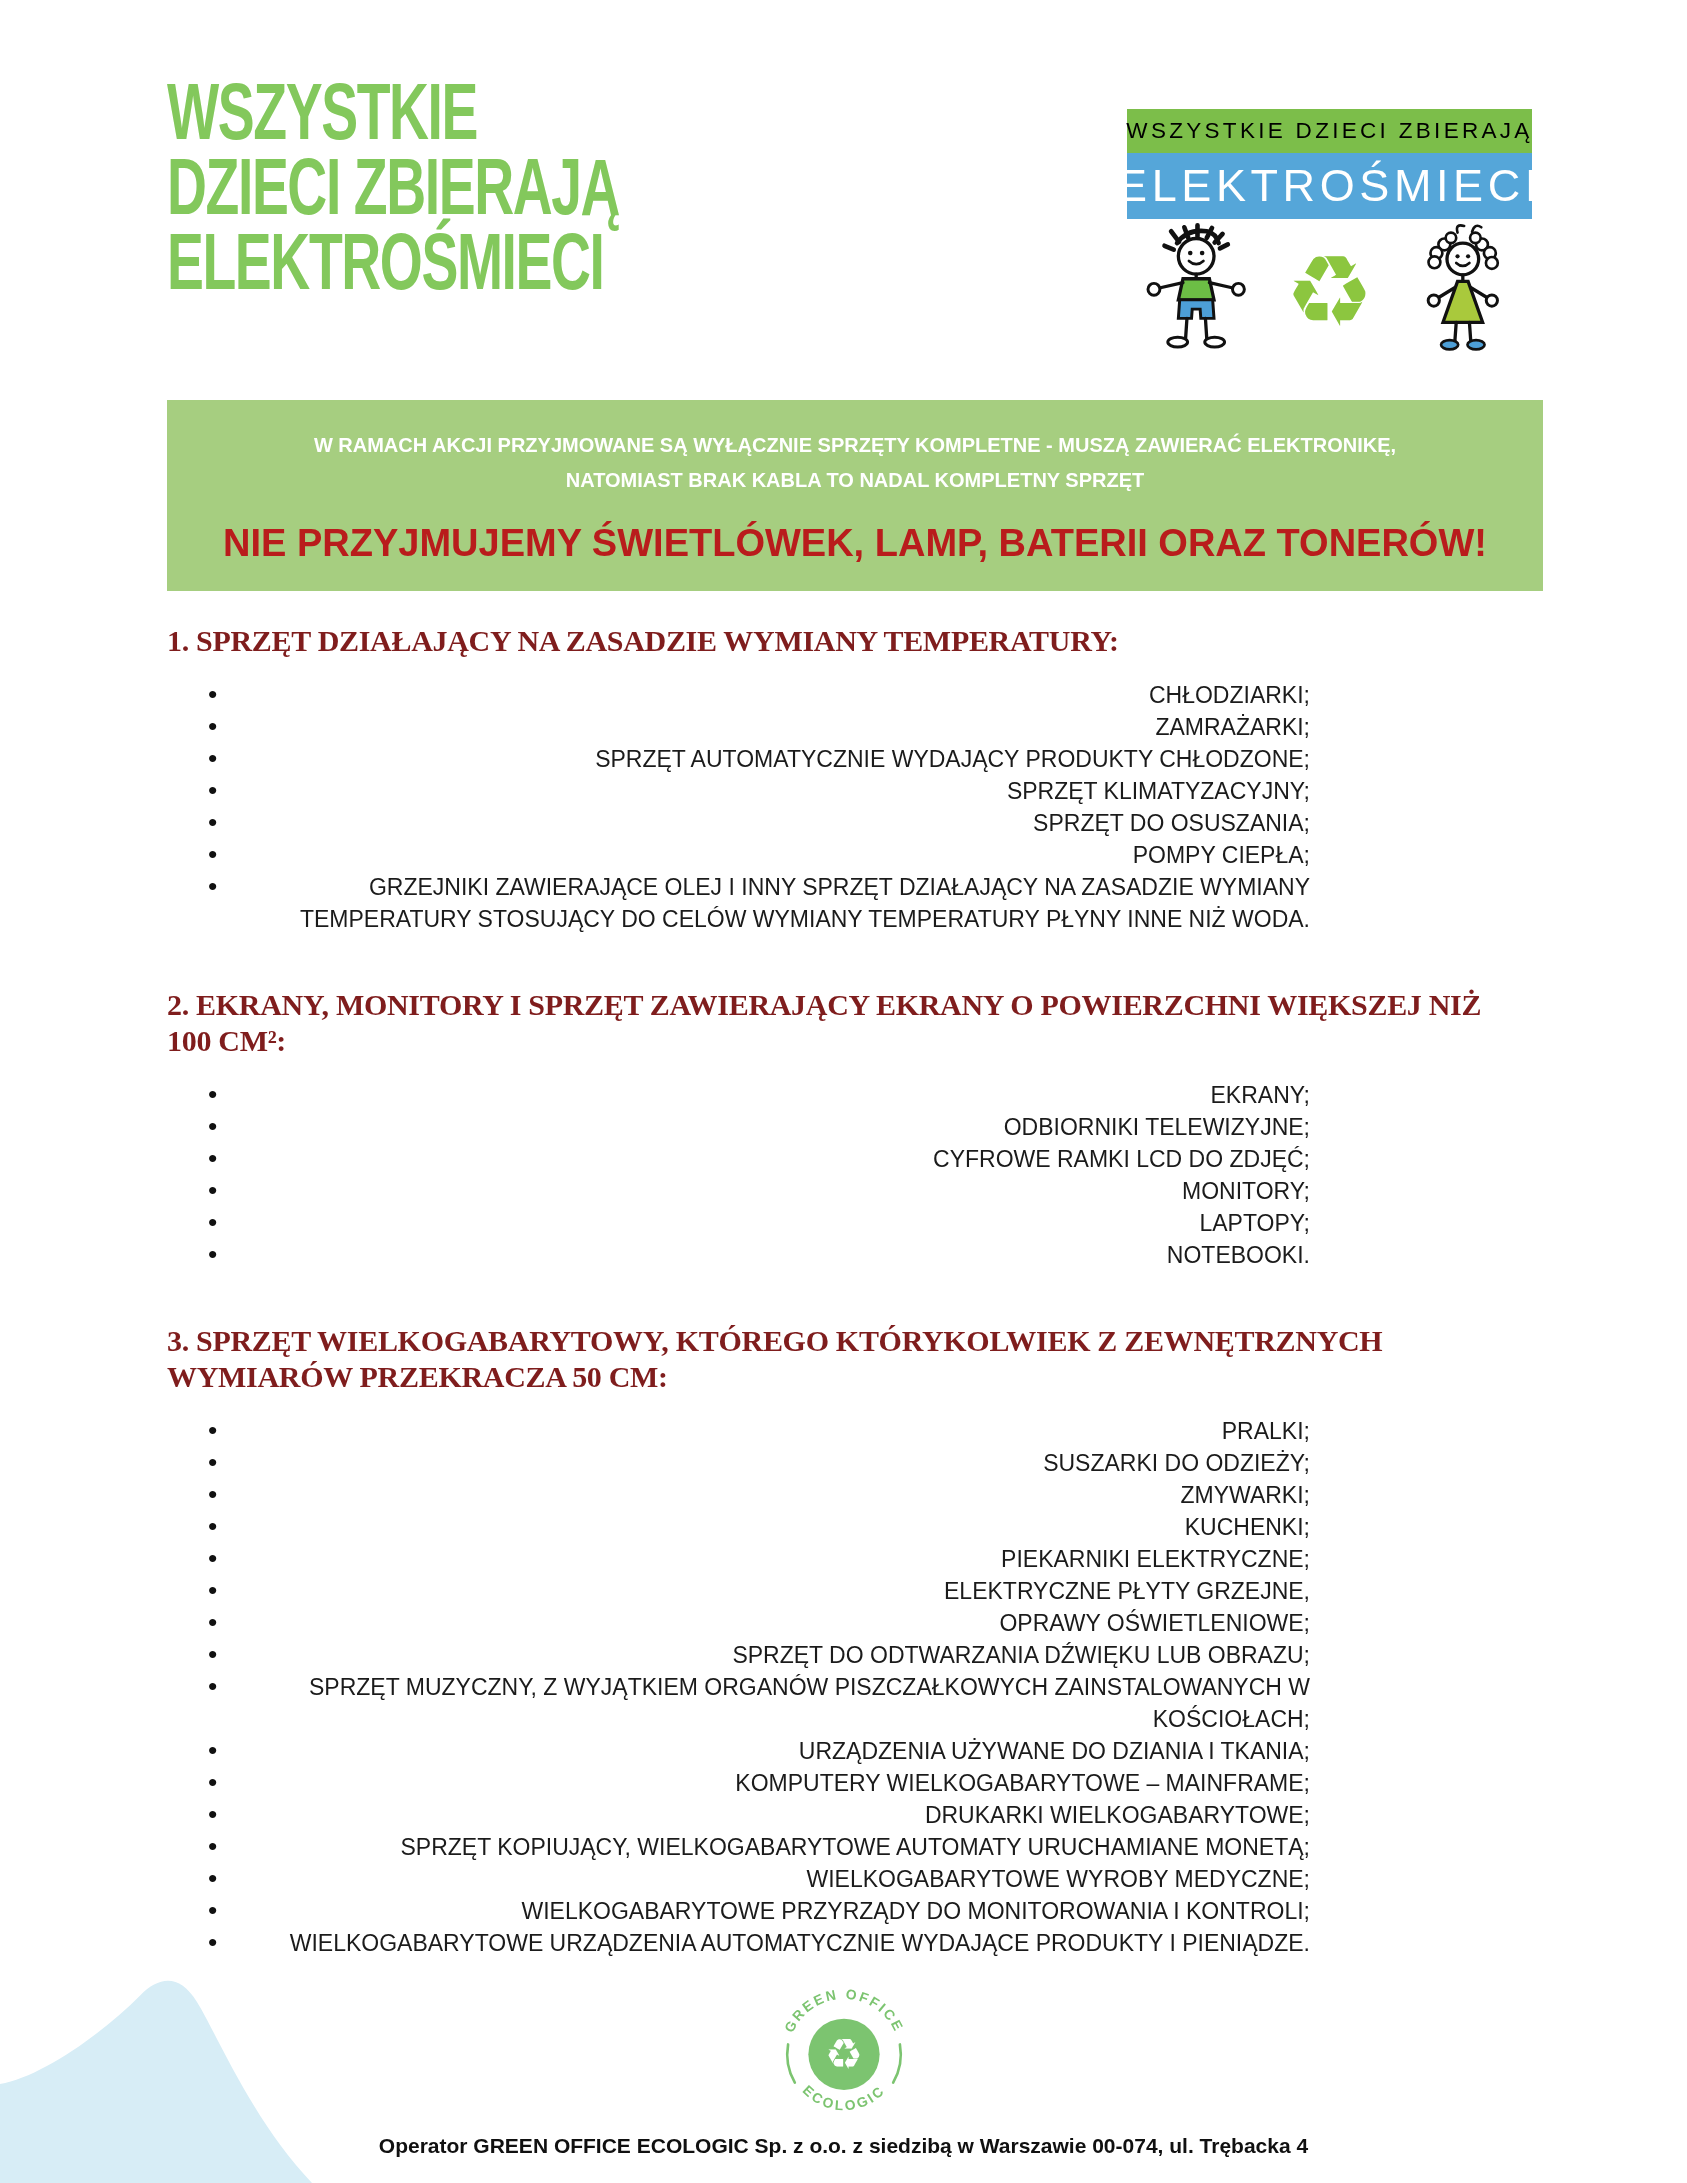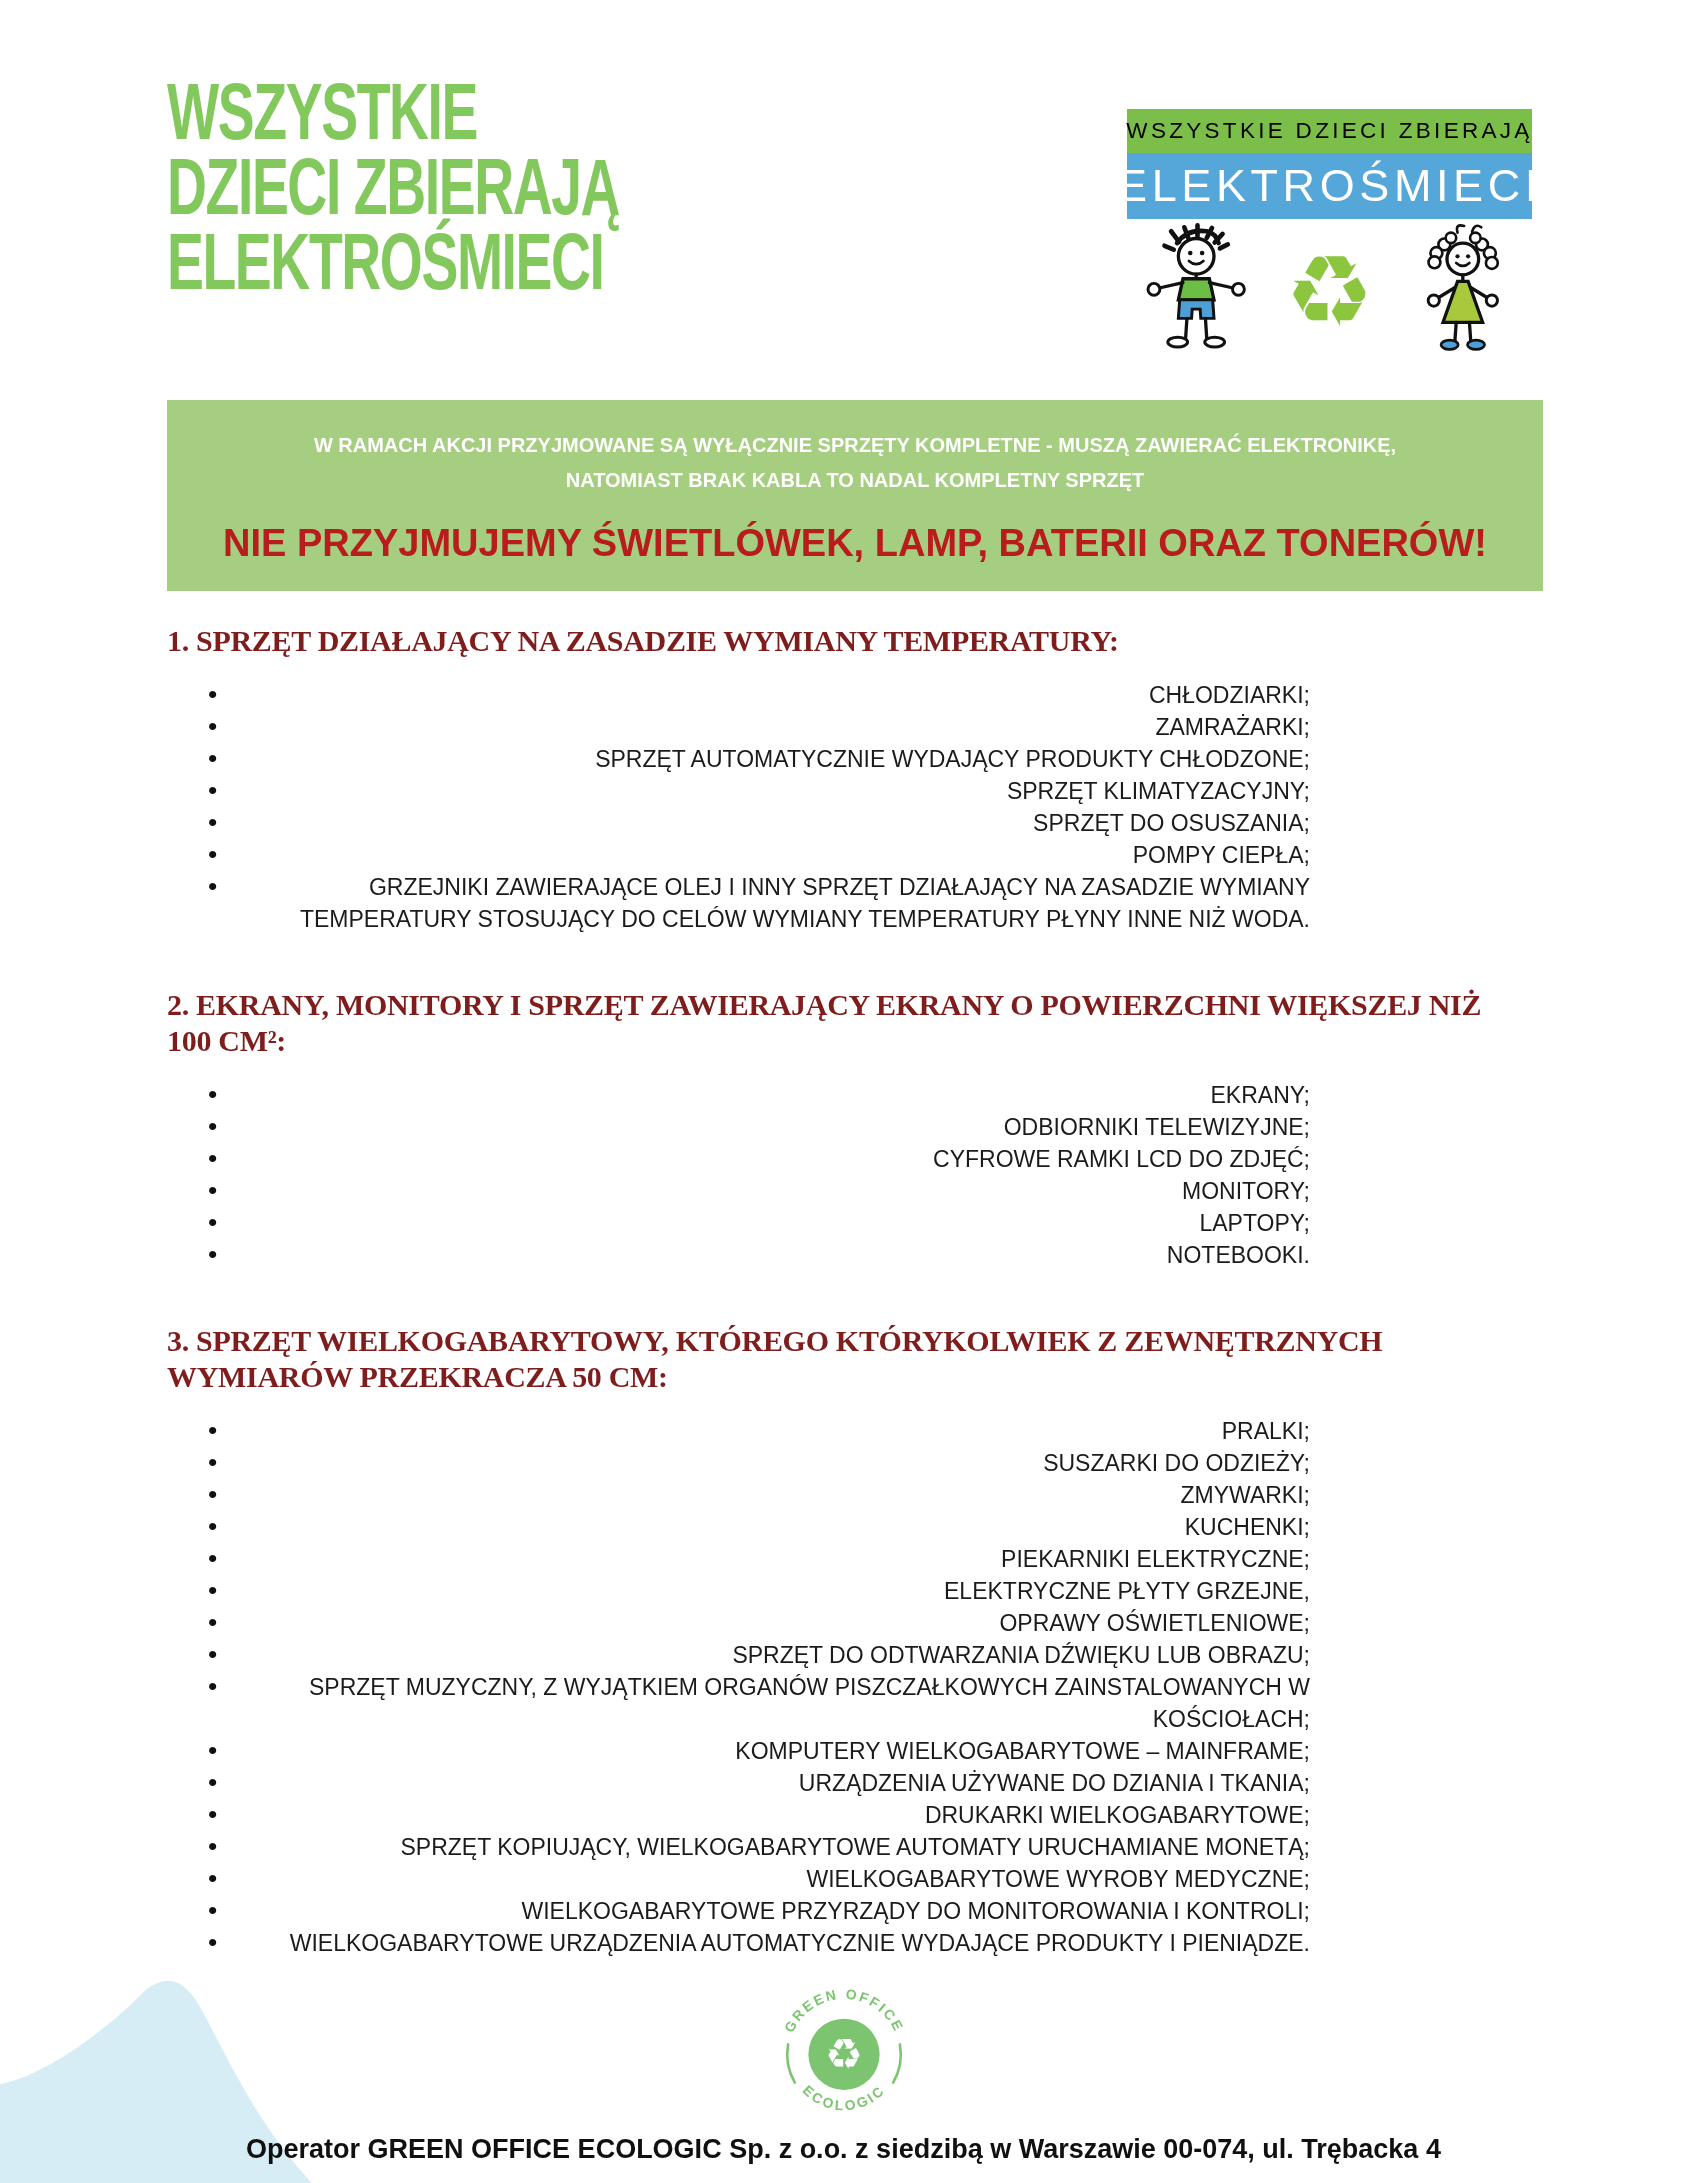--- a/index.html
+++ b/index.html
@@ -127,21 +127,21 @@
     color: #111111;
   }
 
   
   .stamp { display: block; margin: 24px auto 0 auto; }
 
   .operator-line {
     margin-top: 18.5px;
     text-align: center;
     font-weight: 700;
-    font-size: 27px;
+    font-size: 21px;
     color: #101010;
     position: relative;
     z-index: 2;
   }
 
   .wave {
     position: absolute;
     left: 0;
     bottom: 0;
     width: 312px;
@@ -254,22 +254,22 @@
     <ul class="bullet-list">
       <li>PRALKI;</li>
       <li>SUSZARKI DO ODZIEŻY;</li>
       <li>ZMYWARKI;</li>
       <li>KUCHENKI;</li>
       <li>PIEKARNIKI ELEKTRYCZNE;</li>
       <li>ELEKTRYCZNE PŁYTY GRZEJNE,</li>
       <li>OPRAWY OŚWIETLENIOWE;</li>
       <li>SPRZĘT DO ODTWARZANIA DŹWIĘKU LUB OBRAZU;</li>
       <li>SPRZĘT MUZYCZNY, Z WYJĄTKIEM ORGANÓW PISZCZAŁKOWYCH ZAINSTALOWANYCH W KOŚCIOŁACH;</li>
+      <li>URZĄDZENIA UŻYWANE DO DZIANIA I TKANIA;</li>
       <li>KOMPUTERY WIELKOGABARYTOWE – MAINFRAME;</li>
-      <li>URZĄDZENIA UŻYWANE DO DZIANIA I TKANIA;</li>
       <li>DRUKARKI WIELKOGABARYTOWE;</li>
       <li>SPRZĘT KOPIUJĄCY, WIELKOGABARYTOWE AUTOMATY URUCHAMIANE MONETĄ;</li>
       <li>WIELKOGABARYTOWE WYROBY MEDYCZNE;</li>
       <li>WIELKOGABARYTOWE PRZYRZĄDY DO MONITOROWANIA I KONTROLI;</li>
       <li>WIELKOGABARYTOWE URZĄDZENIA AUTOMATYCZNIE WYDAJĄCE PRODUKTY I PIENIĄDZE.</li>
     </ul>
   </div>
 </div>
 
 <svg class="stamp" width="132" height="132" viewBox="0 0 200 200" xmlns="http://www.w3.org/2000/svg">

